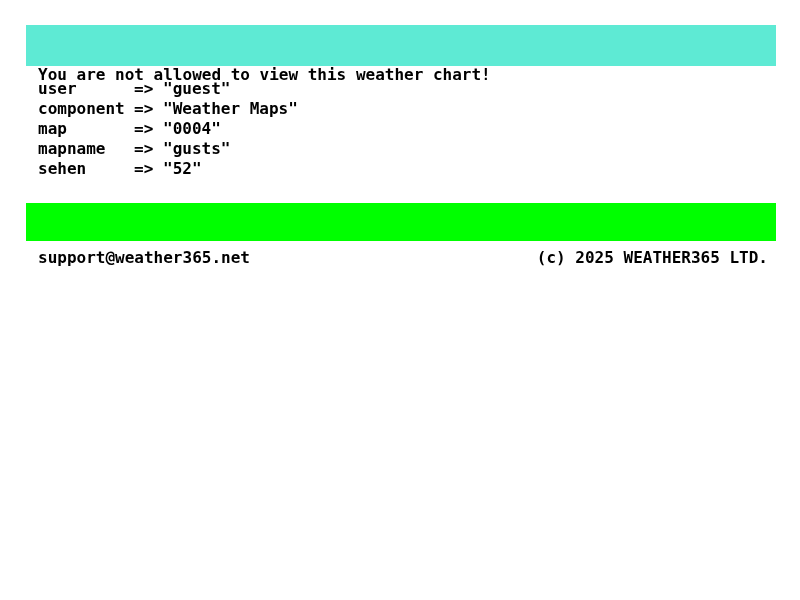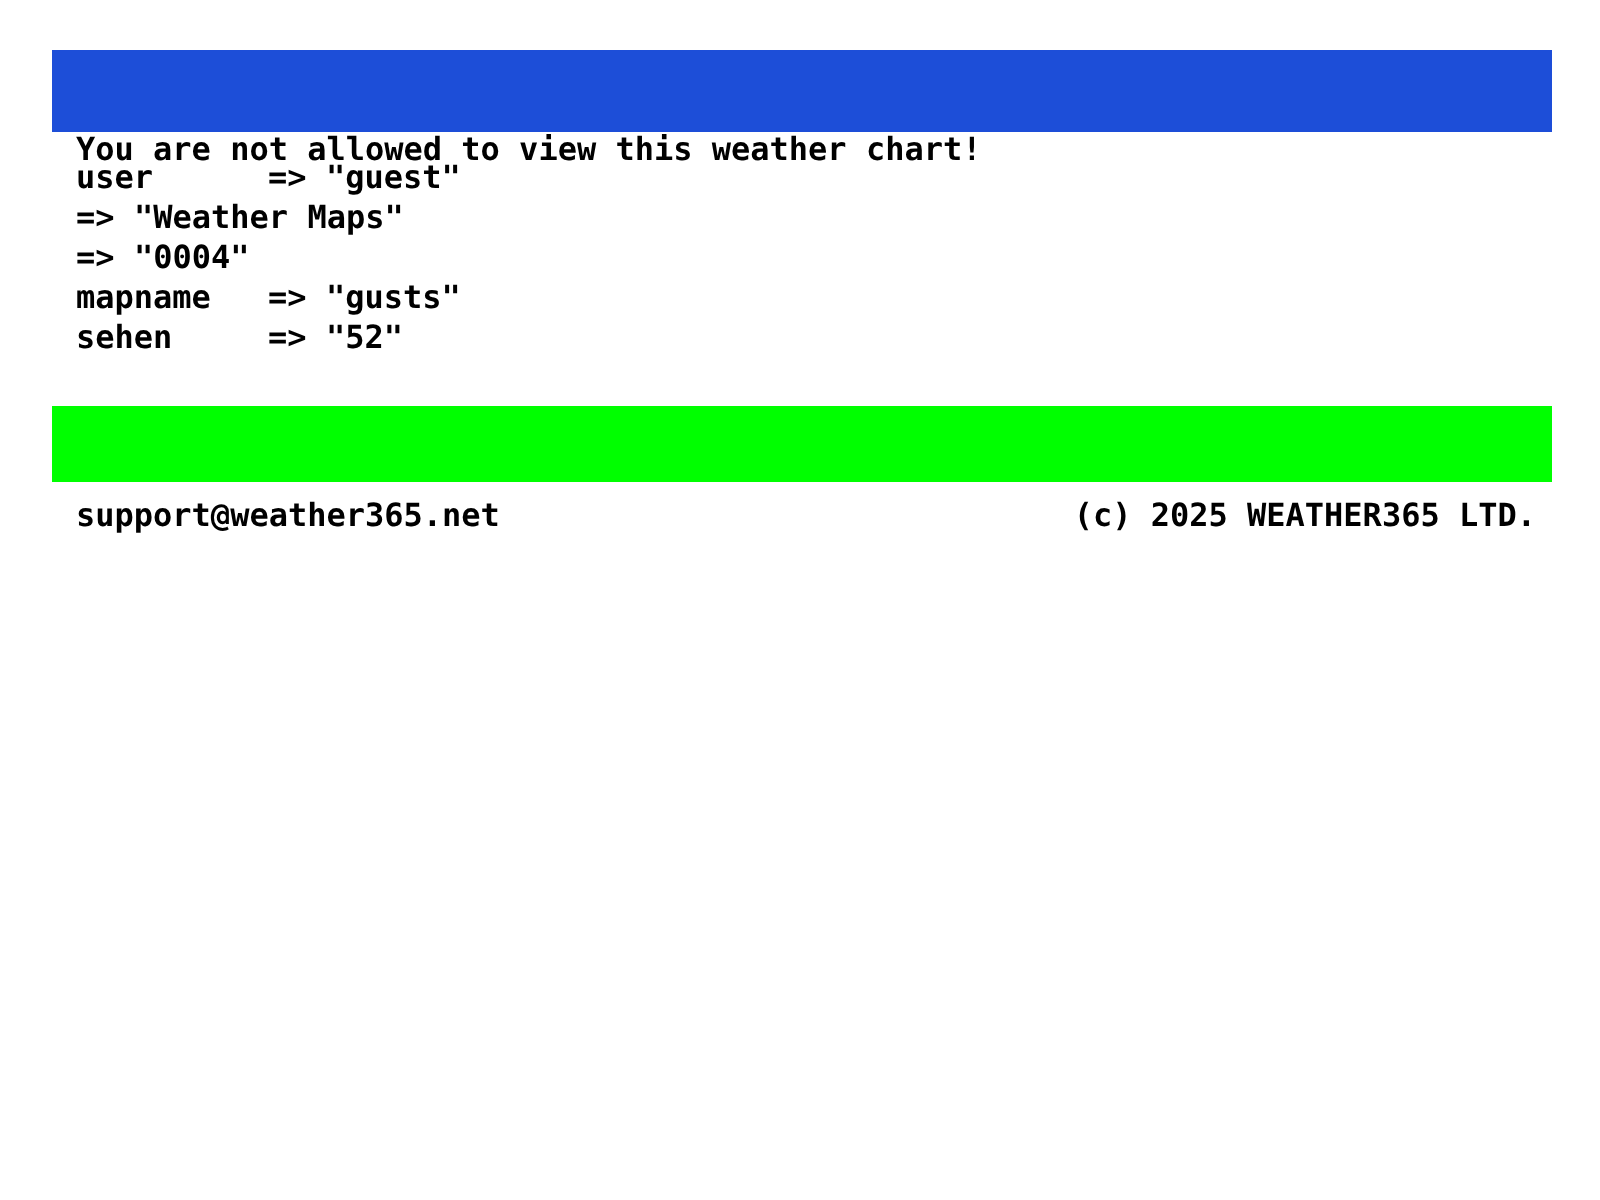--- a/index.html
+++ b/index.html
@@ -22,21 +22,21 @@
     left: 26px;
     width: 750px;
     box-sizing: border-box;
     padding: 2px 0 0 12px;
     line-height: 19px;
     white-space: pre;
   }
   .banner.red {
     top: 25px;
     height: 41px;
-    background: #1d4ed8;
+    background: #5eead4;
   }
   .banner.green {
     top: 203px;
     height: 38px;
     background: #00ff00;
   }
   .kv-block {
     position: absolute;
     left: 38px;
     top: 79px;
@@ -73,24 +73,26 @@
   <div>You are not allowed to view this weather chart!</div>
 </div>
 
 <div class="kv-block">
   <div class="kv-row">
     <span class="kv-key">user</span>
     <span class="kv-arrow">=&gt;</span>
     <span class="kv-value">"guest"</span>
   </div>
   <div class="kv-row">
+    <span class="kv-key">component</span>
     <span class="kv-arrow">=&gt;</span>
     <span class="kv-value">"Weather Maps"</span>
   </div>
   <div class="kv-row">
+    <span class="kv-key">map</span>
     <span class="kv-arrow">=&gt;</span>
     <span class="kv-value">"0004"</span>
   </div>
   <div class="kv-row">
     <span class="kv-key">mapname</span>
     <span class="kv-arrow">=&gt;</span>
     <span class="kv-value">"gusts"</span>
   </div>
   <div class="kv-row">
     <span class="kv-key">sehen</span>

